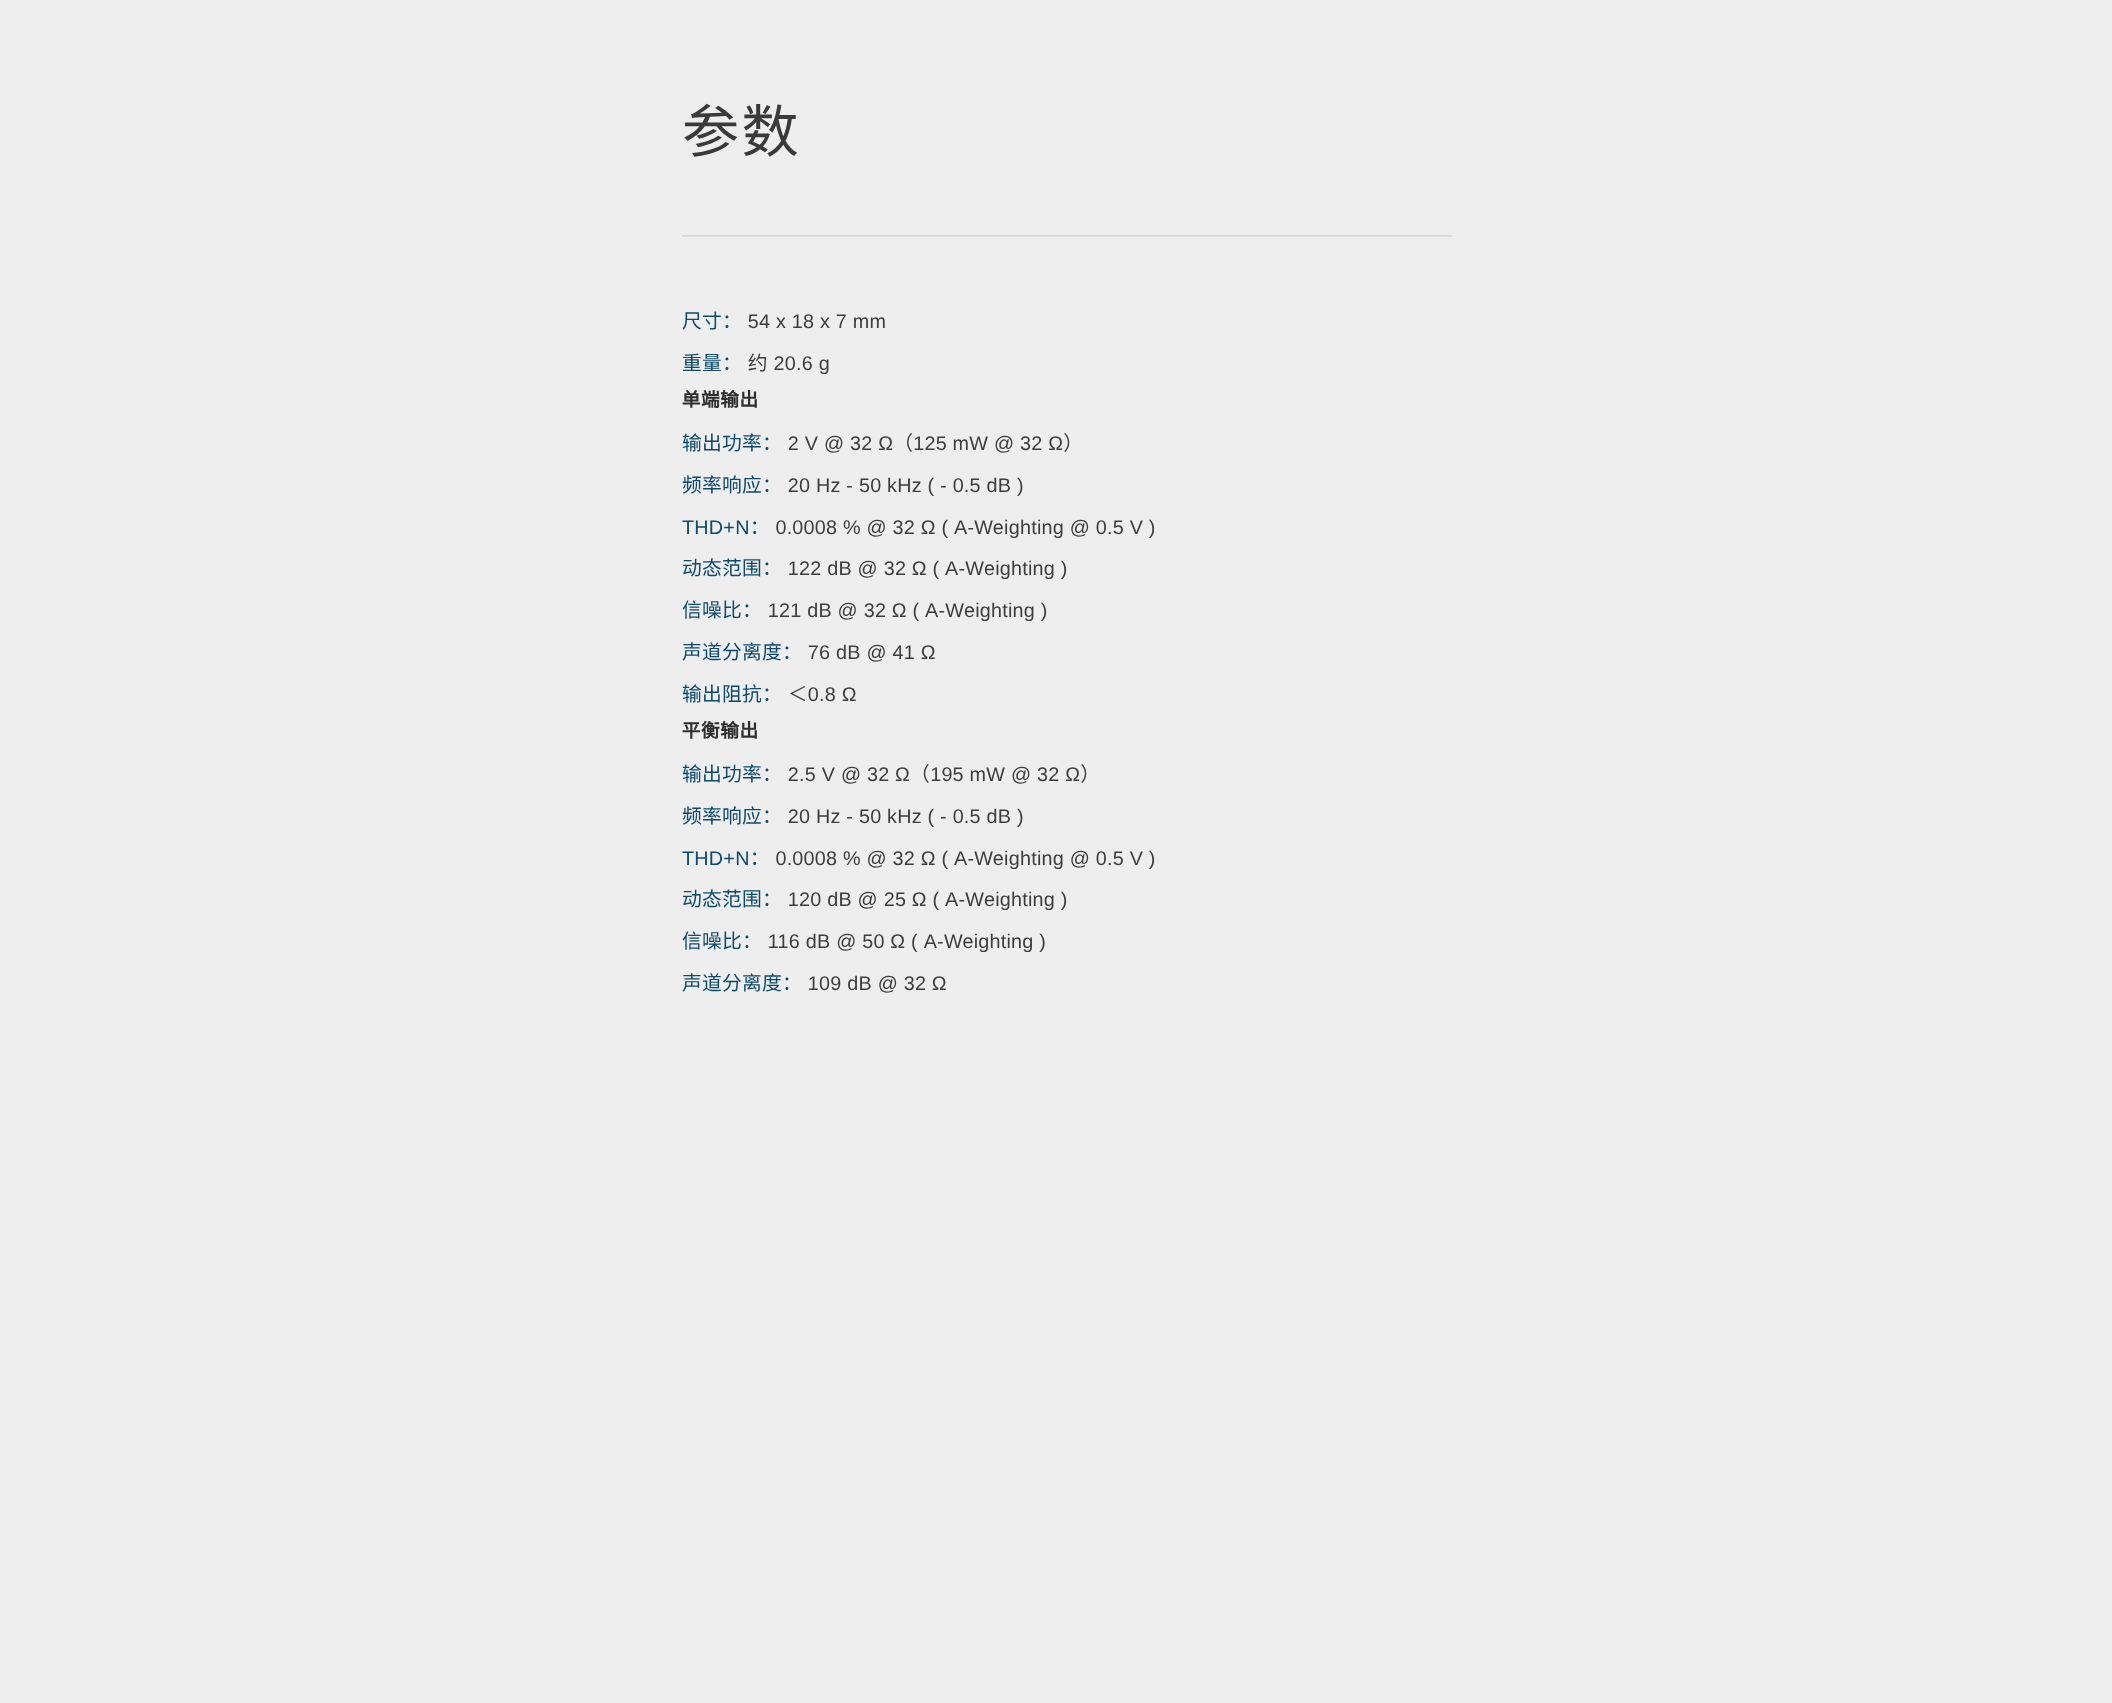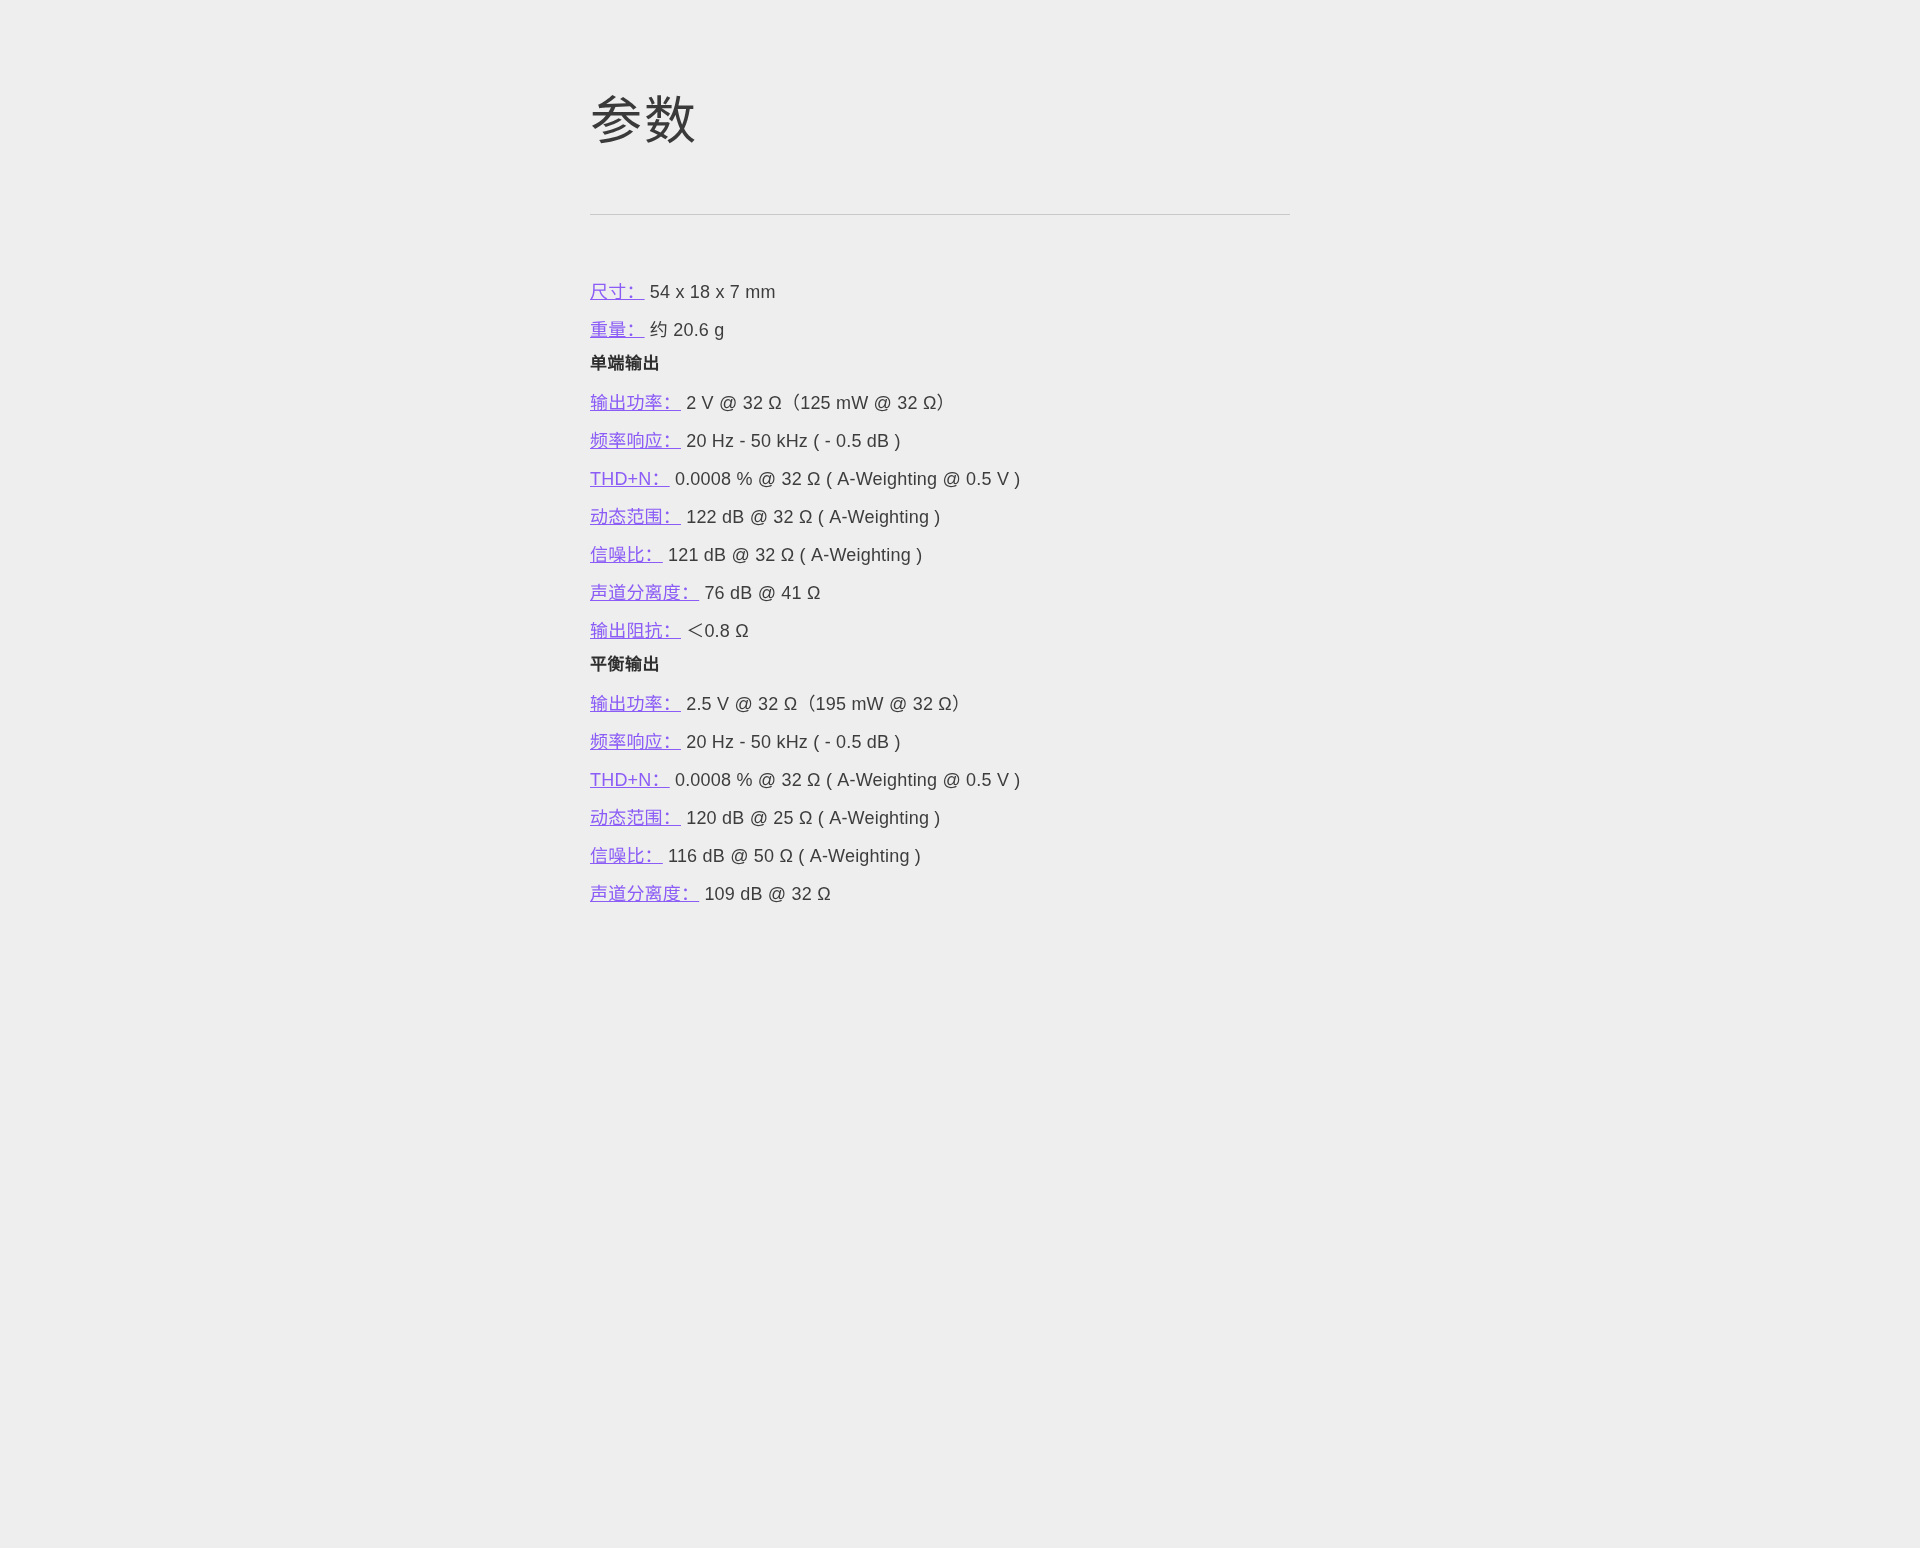--- a/index.html
+++ b/index.html
@@ -16,21 +16,21 @@
     -webkit-font-smoothing: antialiased;
   }
   .page {
     position: relative;
     width: 1920px;
     height: 1548px;
     box-sizing: border-box;
   }
   .content {
     position: absolute;
-    left: 590px;
+    left: 620px;
     top: 80px;
     width: 700px;
   }
   .page-title {
     font-size: 52px;
     font-weight: 400;
     color: #3a3a3a;
     letter-spacing: 2px;
     margin: 0;
     line-height: 1.2;
@@ -56,22 +56,21 @@
   }
   .spec-row {
     font-size: 18px;
     color: #3d3d3d;
     line-height: 1.0;
     padding: 10px 0;
     letter-spacing: 0.2px;
     white-space: nowrap;
   }
   .spec-row .label {
-    color: #8b5cf6;
-    text-decoration: underline;
+    color: #0c4a6e;
   }
   .spec-row .value {
     color: #3d3d3d;
   }
 </style>
 </head>
 <body>
 
 <div class="page">
   <div class="content">

